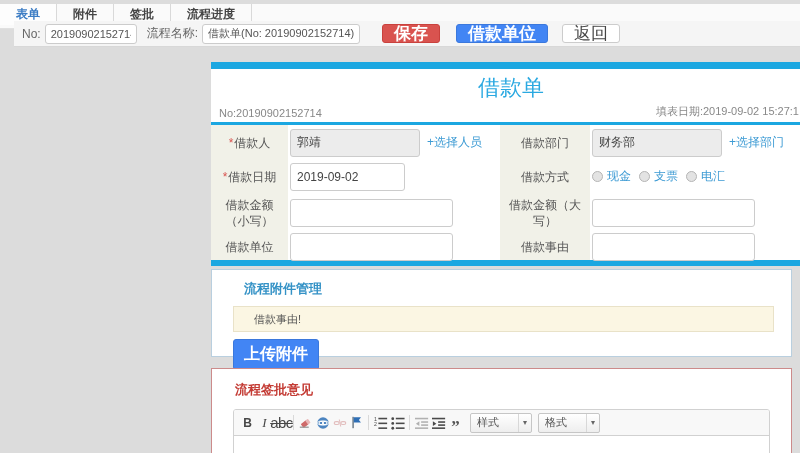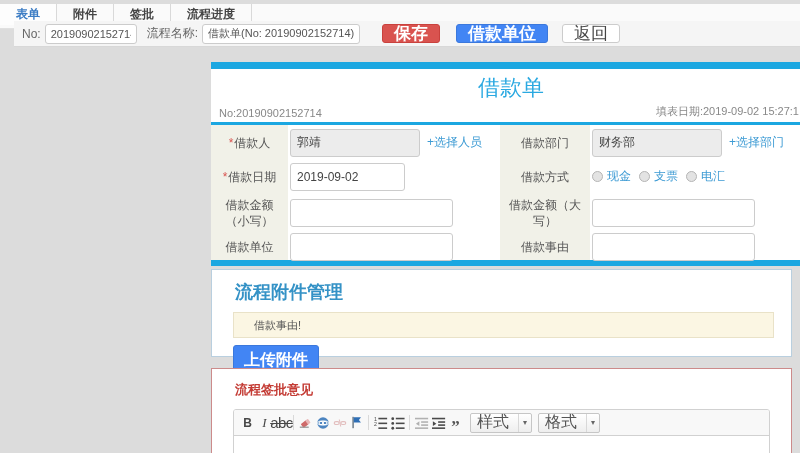--- a/index.html
+++ b/index.html
@@ -49,21 +49,21 @@
   .w130 { width:130px; } .w115 { width:115px; } .w163 { width:163px; }
   .pick-link { color:#3d9bd4; font-size:12px; text-decoration:none; margin-left:7px; white-space:nowrap; }
   .radios { display:flex; align-items:center; gap:2px; }
   .radio-dot { width:11px; height:11px; border-radius:50%; background:#e3e3e3;
     border:1px solid #b5b5b5; display:inline-block; margin-right:2px; cursor:pointer; }
   .radio-lab { color:#3d9bd4; font-size:12px; margin-right:6px; }
   .cyan-bar-bottom { height:6px; background:#1ba7e1; }
   
   .attach-panel { position:absolute; left:211px; top:269px; width:581px; height:88px;
     background:#fff; border:1px solid #b9cfdf; }
-  .attach-title { color:#3492c6; font-size:18px; font-weight:bold; margin:10px 0 0 23px; }
+  .attach-title { color:#3492c6; font-size:13px; font-weight:bold; margin:10px 0 0 32px; }
   .empty-box { margin:8px 17px 0 21px; height:26px; line-height:25px;
     background:#fbf6e3; border:1px solid #e9e2c8; font-size:11px; color:#555; padding-left:20px; }
   .btn-upload { margin:7px 0 0 21px; background:#4285f4; border:1px solid #3b78dc;
     color:#fff; font-size:16px; font-weight:bold; padding:4px 10px; border-radius:3px;
     cursor:pointer; font-family:inherit; }
   
   .approve-panel { position:absolute; left:211px; top:368px; width:581px; height:140px;
     background:#fff; border:1px solid #cc8b8b; }
   .approve-title { color:#c43c35; font-size:13px; font-weight:bold; margin:12px 0 0 23px; }
   .editor { margin:10px 21px 0 21px; border:1px solid #d1d1d1; border-radius:3px; overflow:hidden; }
@@ -72,21 +72,21 @@
   .ed-btn { width:17px; height:18px; display:flex; align-items:center; justify-content:center;
     cursor:pointer; border-radius:2px; }
   .ed-btn.disabled { opacity:.4; cursor:default; }
   .ed-sep { width:1px; height:15px; background:#d9d9d9; margin:0 3px; }
   .g-b { font-weight:bold; font-size:12px; color:#474747; }
   .g-i { font-style:italic; font-family:"Liberation Serif",serif; font-size:13px; color:#474747; }
   .g-s { font-size:15px; text-decoration:line-through; color:#474747; letter-spacing:-.5px; }
   .g-q { font-family:"Liberation Serif",serif; font-weight:bold; font-size:17px; color:#555; line-height:8px; margin-top:8px; }
   .ed-select { height:20px; width:62px; margin-left:6px; border:1px solid #c6c6c6; border-radius:2px;
     background:linear-gradient(#ffffff,#eeeeee); display:flex; align-items:center; cursor:pointer; }
-  .ed-select .sel-label { flex:1; font-size:16px; color:#555; padding-left:6px; }
+  .ed-select .sel-label { flex:1; font-size:11px; color:#555; padding-left:6px; }
   .ed-select .caret { font-size:8px; color:#666; padding:0 4px; border-left:1px solid #d8d8d8; height:100%; display:flex; align-items:center; }
   .ed-content { height:70px; background:#fff; }
 </style>
 </head>
 <body>
 
 <div class="tabbar">
   <div class="tab active">表单</div>
   <div class="tab">附件</div>
   <div class="tab">签批</div>

